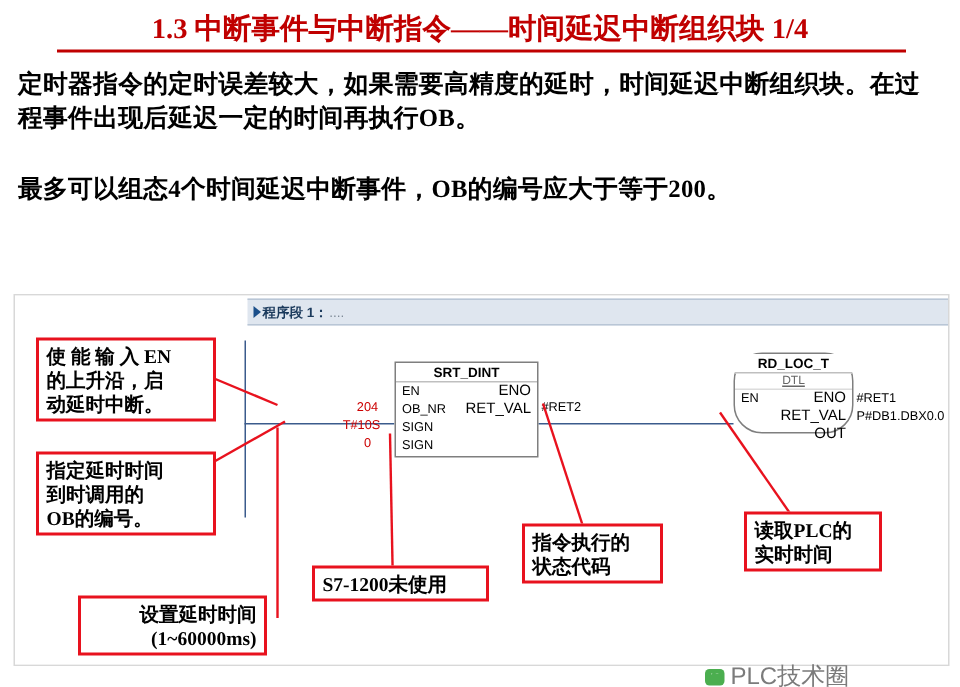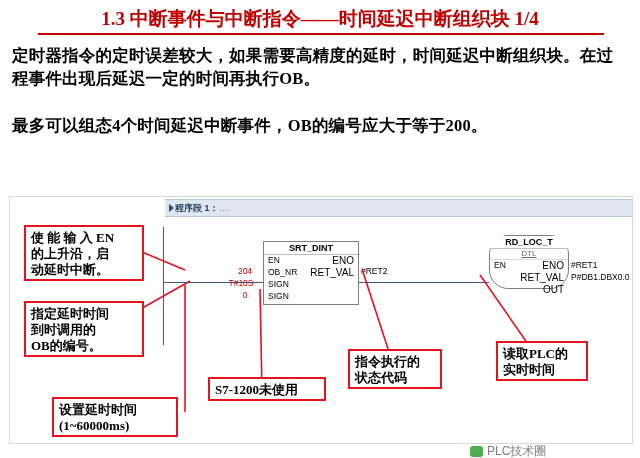--- a/index.html
+++ b/index.html
@@ -117,21 +117,21 @@
     padding:3px 5px;
     z-index:6;
     box-sizing:border-box;
   }
   svg.leaders{position:absolute;left:0;top:0;width:622px;height:246px;z-index:4;overflow:visible;}
 
   
   .footer{
     position:absolute;left:470px;top:444px;width:166px;height:14px;
     display:flex;align-items:center;gap:4px;
-    color:#7b7b7b;font-size:12px;
+    color:#7b7b7b;font-size:16px;
   }
   .wechat{
     width:13px;height:11px;background:#4bae4f;border-radius:3px;position:relative;
   }
   .wechat:after{
     content:"";position:absolute;left:3px;top:3px;width:8px;height:6px;
     background:#4bae4f;border-radius:3px;
   }
   .wechat .d1,.wechat .d2{position:absolute;width:1.6px;height:1.6px;background:#fff;border-radius:50%;top:3px;}
   .wechat .d1{left:3.5px;}
@@ -221,21 +221,21 @@
 OB的编号。</div>
     </div>
 
     <div class="callout" style="left:14px;top:28px;width:120px;height:56px;">
       <div style="white-space:pre-line;">使 能 输 入 EN
 的上升沿，启
 动延时中断。</div>
     </div>
 
     <div class="callout" style="left:42px;top:200px;width:126px;height:40px;">
-      <div style="white-space:pre-line;">设置延时时间
+      <div style="white-space:pre-line;text-align:right;">设置延时时间
 (1~60000ms)</div>
     </div>
 
     <div class="callout" style="left:198px;top:180px;width:118px;height:24px;">
       <div style="white-space:pre-line;">S7-1200未使用</div>
     </div>
 
     <div class="callout" style="left:338px;top:152px;width:94px;height:40px;">
       <div style="white-space:pre-line;">指令执行的
 状态代码</div>

